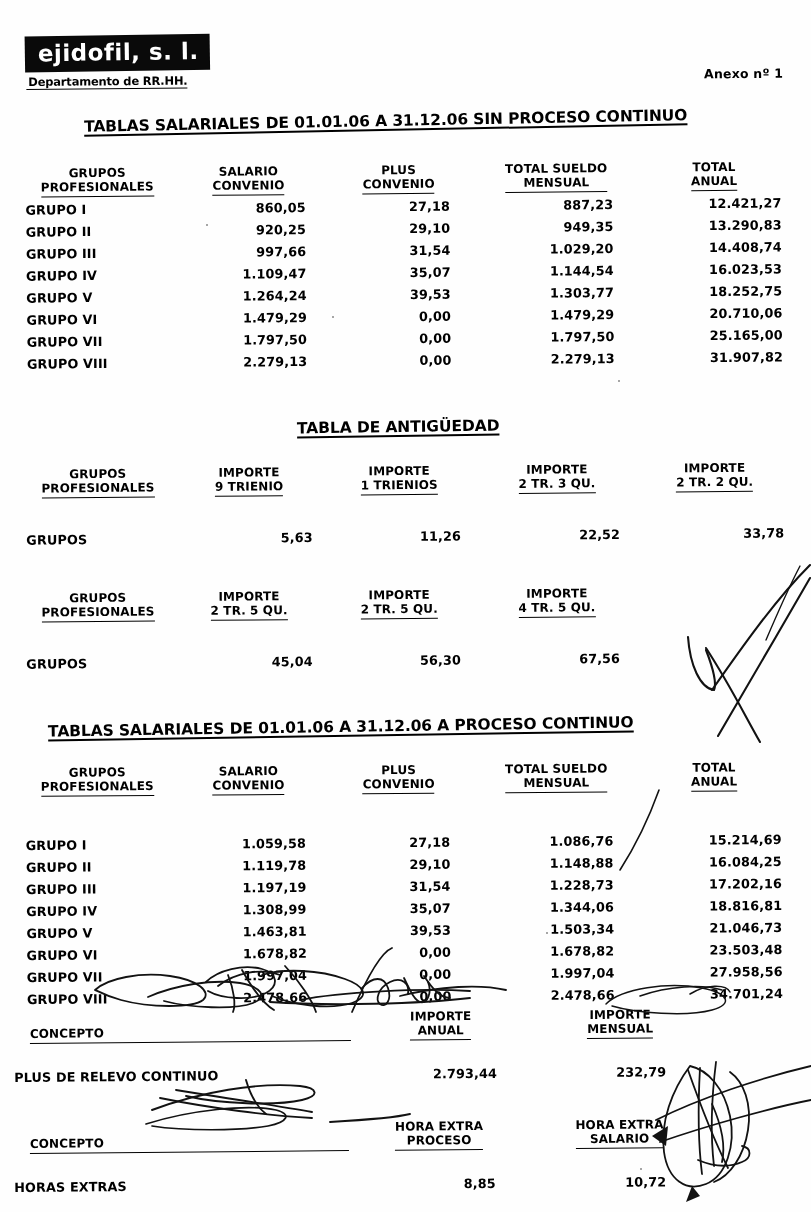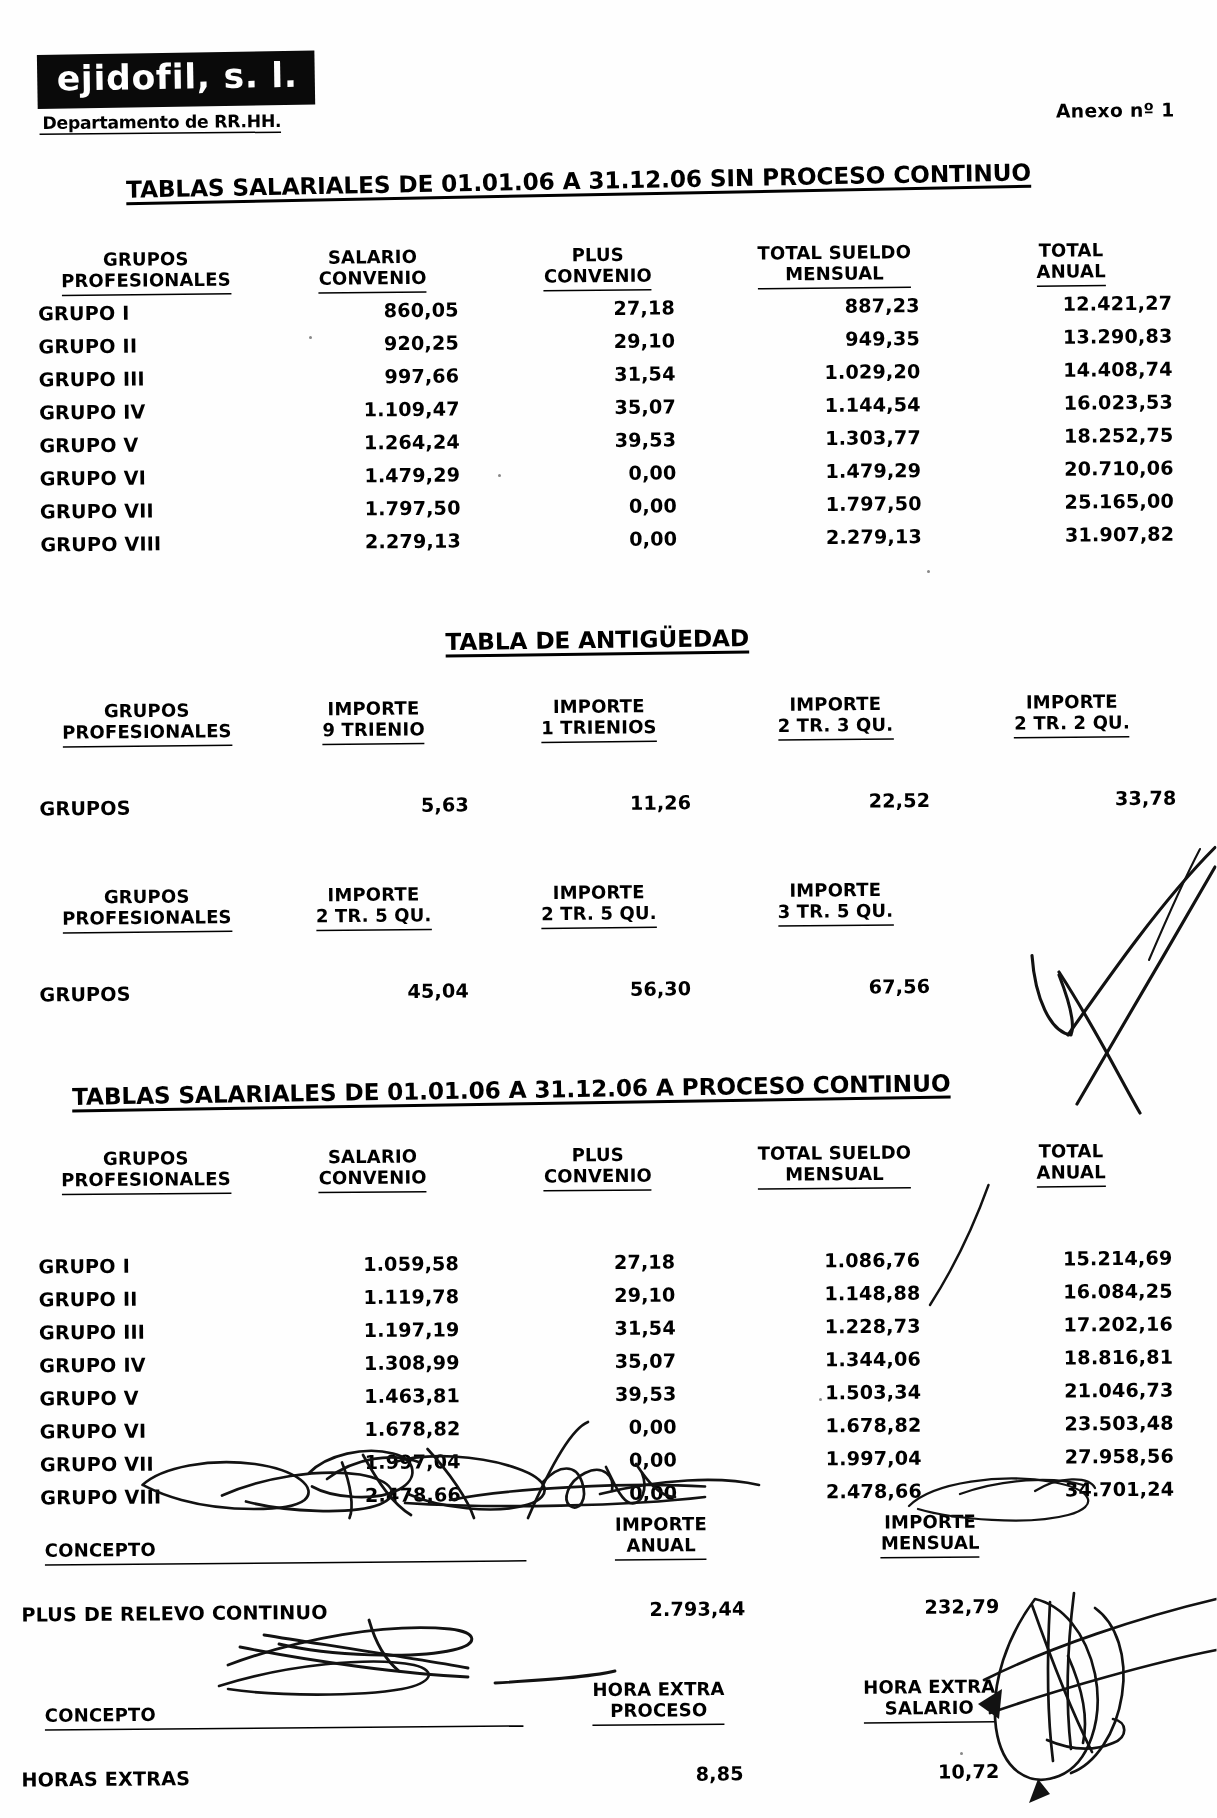--- a/index.html
+++ b/index.html
@@ -298,21 +298,21 @@
         </th>
         <th class="h-center" style="width:150px;">
           <span class="u">
             <span>IMPORTE</span><br>
             <span>2 TR. 5 QU.</span>
           </span>
         </th>
         <th class="h-center" style="width:165px;">
           <span class="u">
             <span>IMPORTE</span><br>
-            <span>3 TR. 5 QU.</span>
+            <span>4 TR. 5 QU.</span>
           </span>
         </th>
         <th style="width:150px;"></th>
       </tr>
       <tr style="height:34px;">
           <td colspan="5"></td>
         </tr>
     </thead>
     <tbody>
       <tr>

